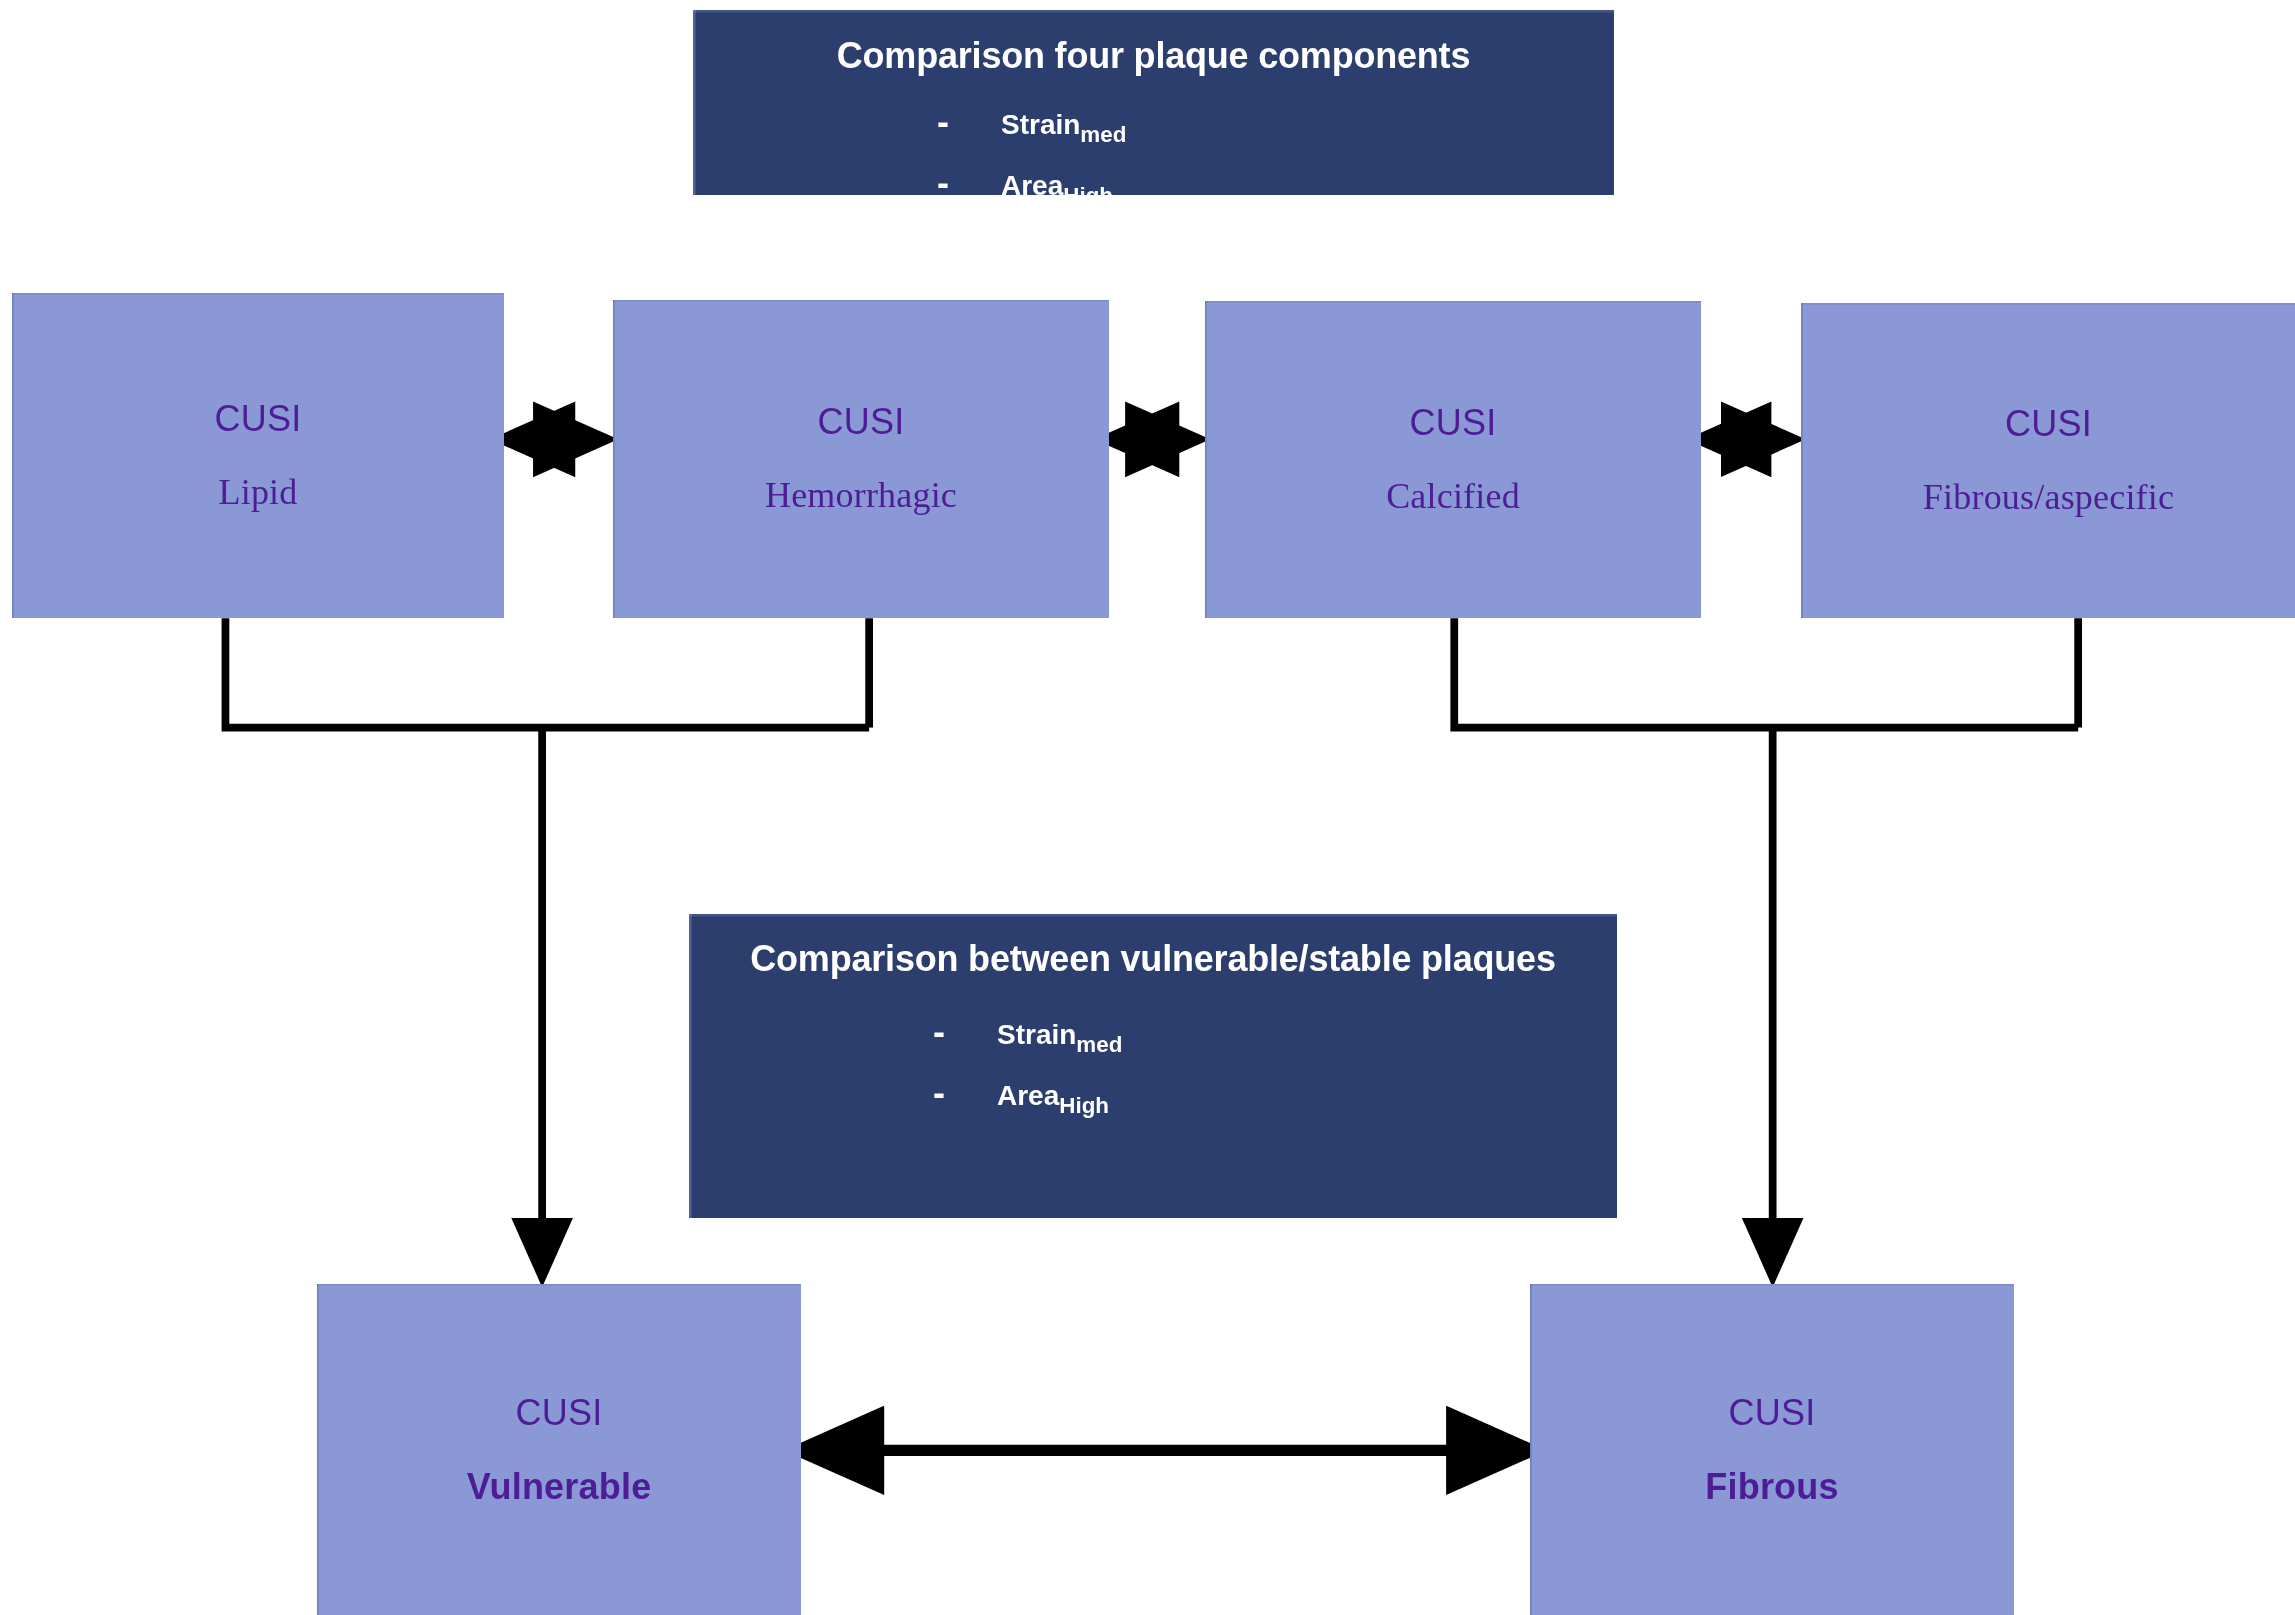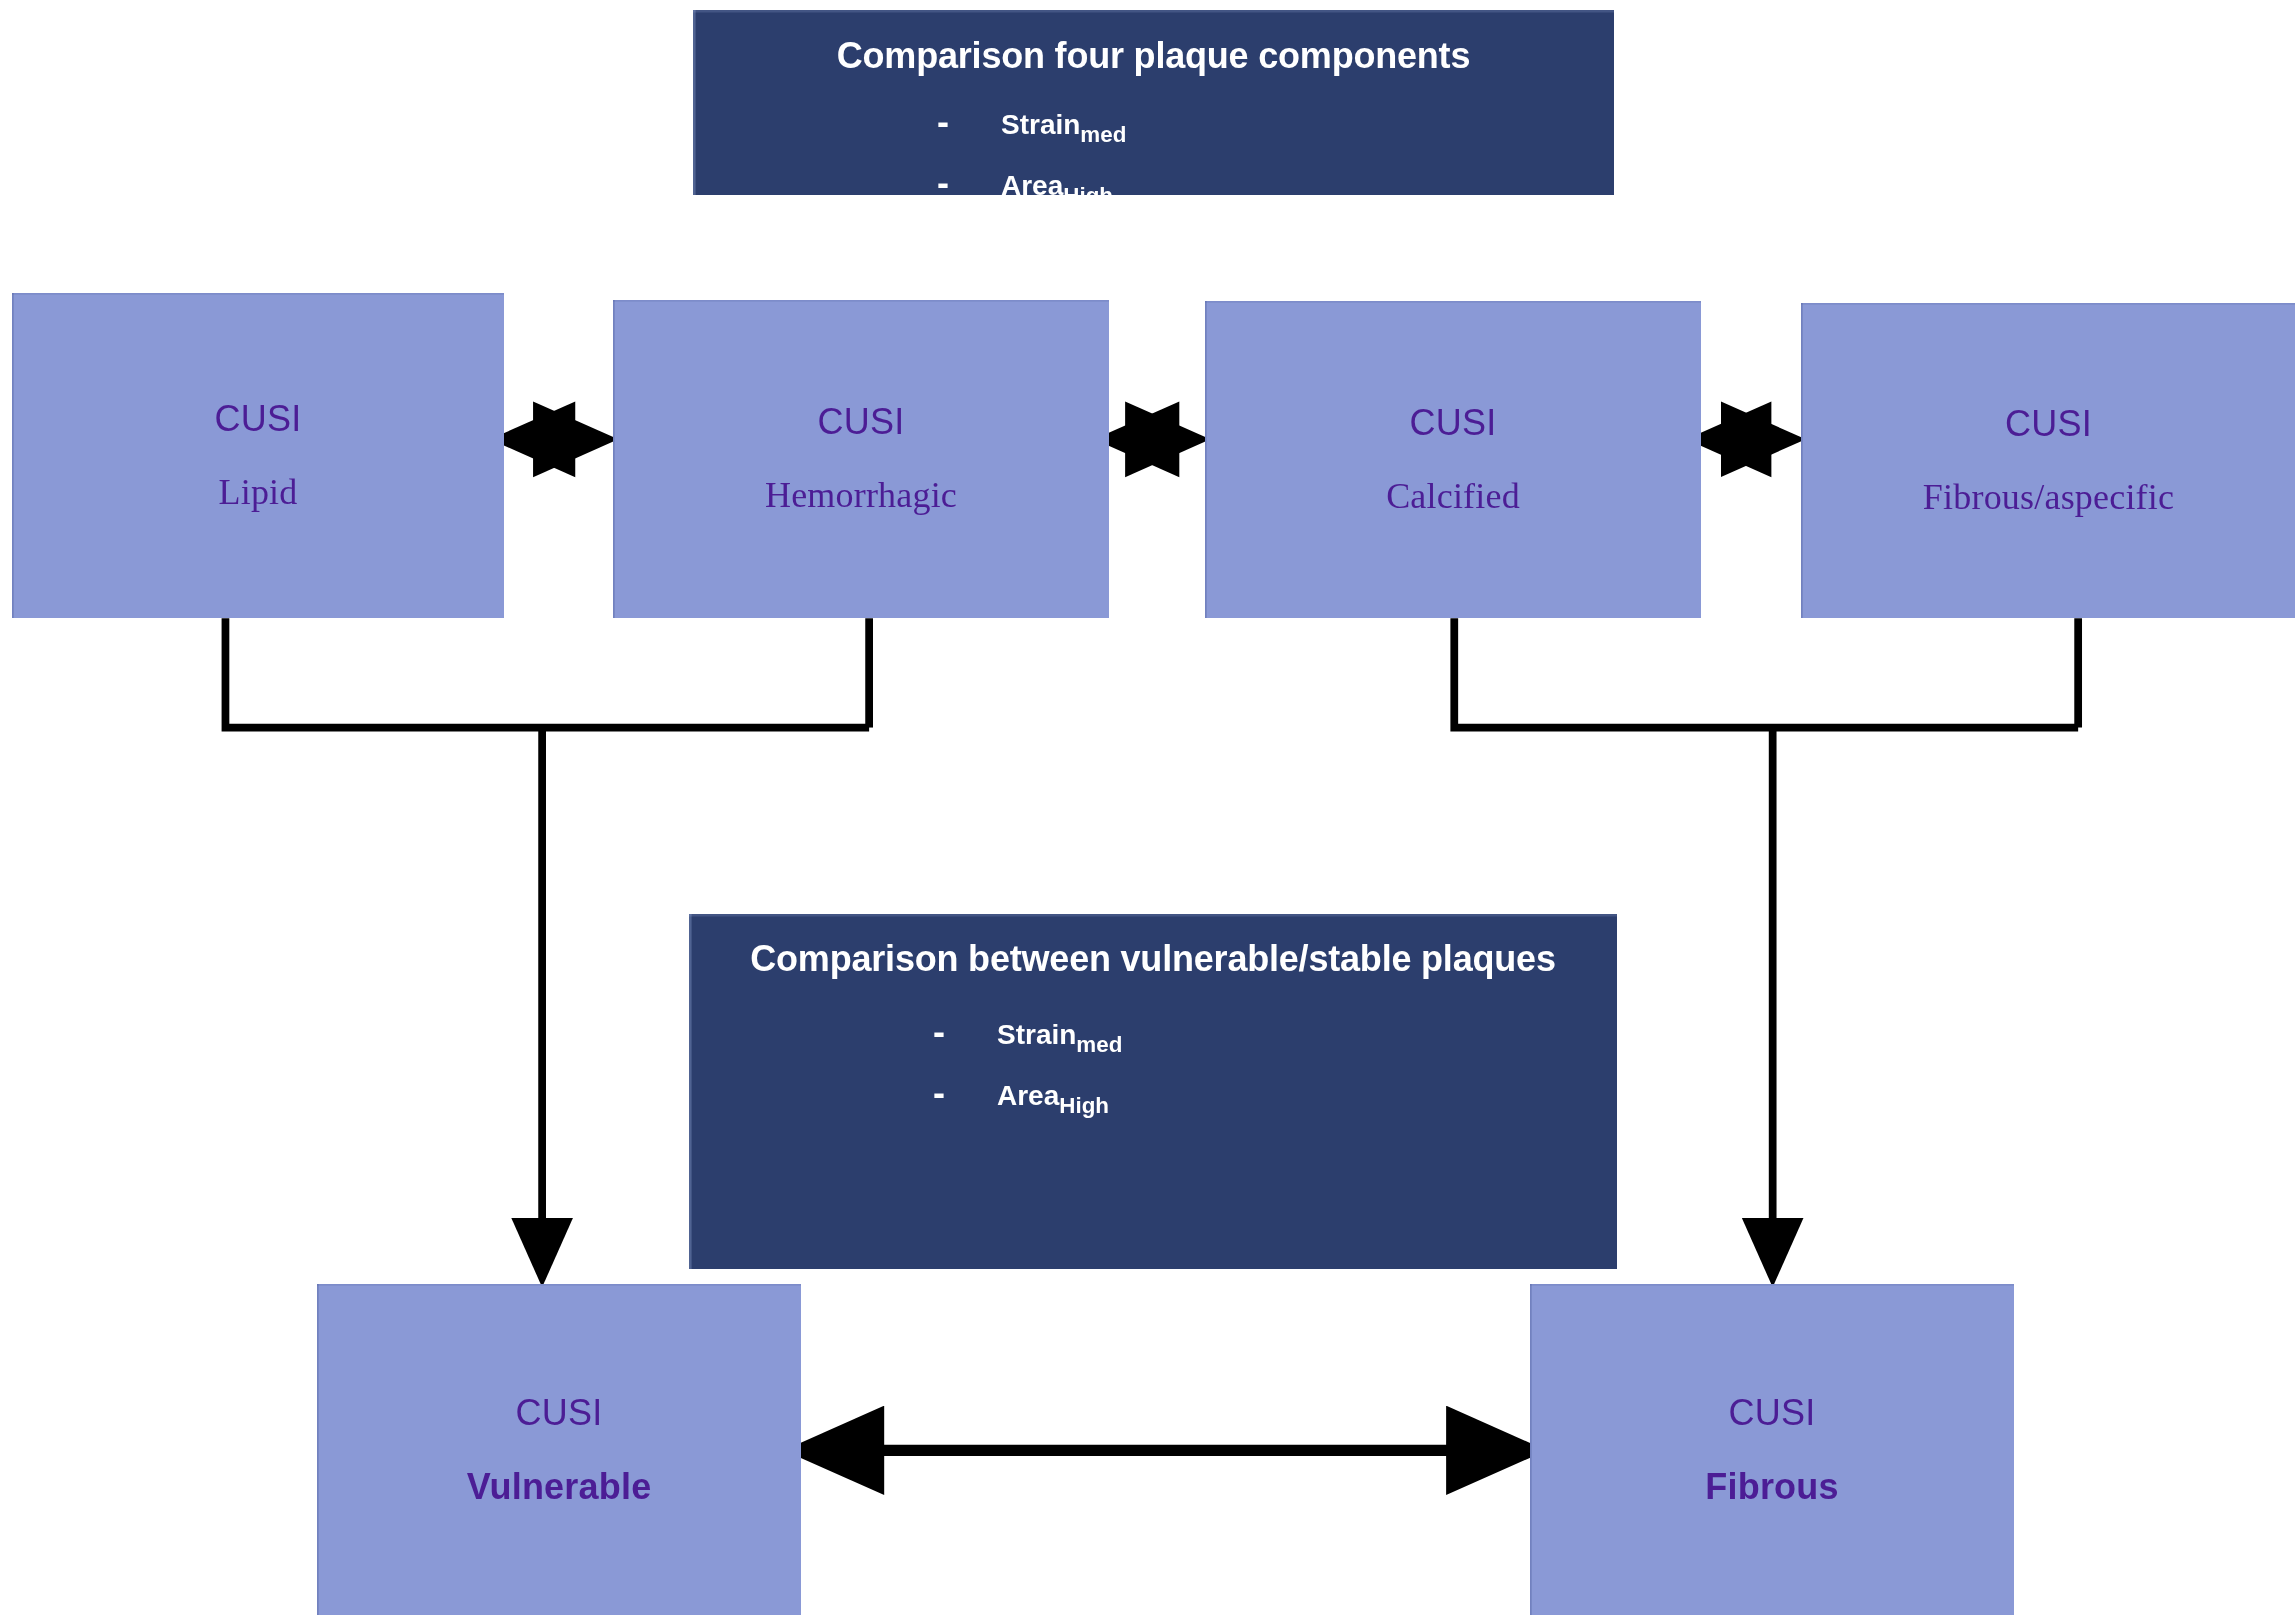--- a/index.html
+++ b/index.html
@@ -187,21 +187,21 @@
   <div class="node component" style="left:1205px; top:301px; width:496px; height:317px;">
     <div class="line1">CUSI</div>
     <div class="line2">Calcified</div>
   </div>
 
   <div class="node component" style="left:1801px; top:303px; width:495px; height:315px;">
     <div class="line1">CUSI</div>
     <div class="line2">Fibrous/aspecific</div>
   </div>
 
-  <div class="panel lower" style="left:689px; top:914px; width:928px; height:355px;">
+  <div class="panel lower" style="left:689px; top:914px; width:928px; height:304px;">
     <div class="panel-title">Comparison between vulnerable/stable plaques</div>
     <div class="panel-bullets">
       <div class="bullet-row">
         <span class="bullet-dash">-</span>
         <span class="bullet-base">Strain</span>
         <span class="bullet-sub">med</span>
       </div>
       <div class="bullet-row">
         <span class="bullet-dash">-</span>
         <span class="bullet-base">Area</span>

